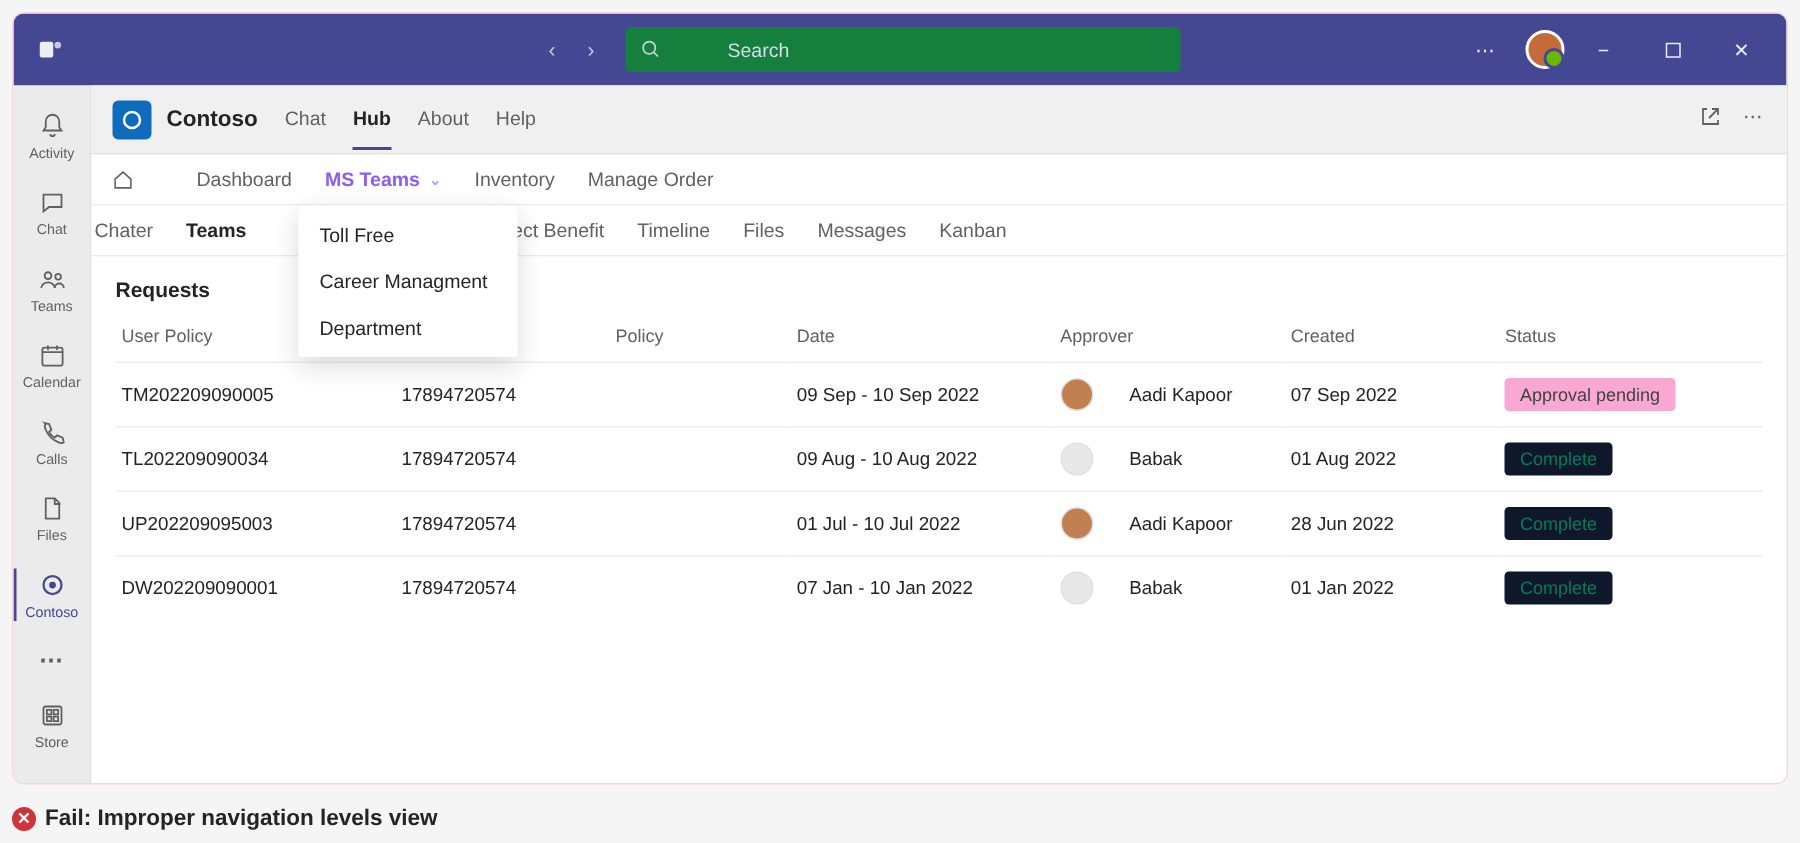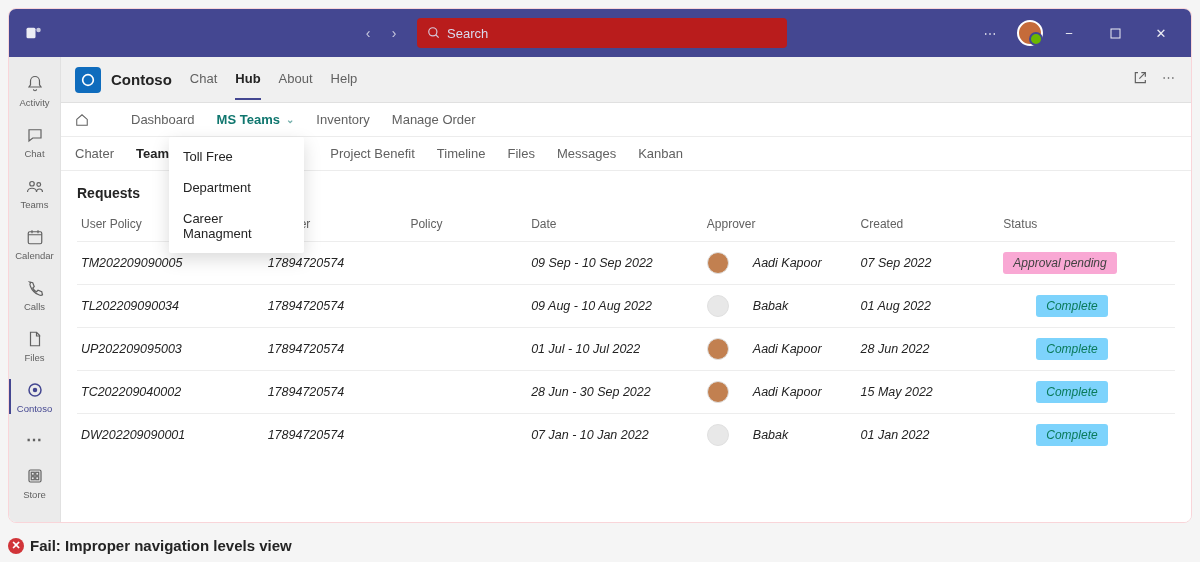--- a/index.html
+++ b/index.html
@@ -6,21 +6,21 @@
   body { font-family: "Segoe UI", -apple-system, sans-serif; font-size: 13px; color: #242424; background: #f5f5f5; }
   .stage { width: 1200px; height: 562px; position: relative; background: #f5f5f5; }
   .frame { position: absolute; left: 8px; top: 8px; width: 1184px; height: 515px; background: #fff; border: 1px solid #f9d5d9; border-radius: 8px; overflow: hidden; }
 
   
   .titlebar { height: 48px; background: #444791; display: flex; align-items: center; color: #fff; }
   .titlebar .left { width: 50px; display:flex; align-items:center; justify-content:center; height:100%; }
   .titlebar .navarrows { margin-left: 300px; display:flex; gap:8px; }
   .titlebar .navarrows span { opacity:.7; font-size:14px; width:18px; text-align:center; display:inline-block;}
   .searchwrap { margin-left: 14px; flex: 0 0 370px; }
-  .searchbox { background: #b91c1c; border-radius: 4px; height: 30px; display:flex; align-items:center; padding:0 10px; color:#d9dbef; }
+  .searchbox { background: #15803d; border-radius: 4px; height: 30px; display:flex; align-items:center; padding:0 10px; color:#d9dbef;gap:38px; }
   .searchbox svg { margin-right:6px; opacity:.9;}
   .searchbox span { font-size:13px; }
   .titlebar .right { margin-left:auto; display:flex; align-items:center; gap:6px; padding-right:10px; }
   .winbtn { width:40px; height:48px; display:flex; align-items:center; justify-content:center; color:#fff; opacity:.9;}
   .dots { letter-spacing:2px; }
   .avatar { width:26px; height:26px; border-radius:50%; background:#c56b3a;border:2px solid #fff; position:relative;}
   .avatar::after{content:'';position:absolute;bottom:-2px;right:-2px;width:10px;height:10px;border-radius:50%;background:#6bb700;border:2px solid #444791;}
 
   
   .rail { position:absolute; left:0; top:48px; bottom:0; width:52px; background:#ebebeb; display:flex; flex-direction:column; align-items:center; padding-top:8px; border-right:1px solid #e1e1e1;}
@@ -38,43 +38,43 @@
   .appname { font-weight:700; font-size:15px; margin-right:18px; }
   .apptabs { display:flex; gap:18px; }
   .apptabs .at { color:#616161; padding:12px 0; }
   .apptabs .at.active { color:#242424; font-weight:600; border-bottom:2px solid #444791; }
   .apphdr .hdrright { margin-left:auto; display:flex; gap:14px; color:#616161;}
 
   
   .crumbbar { height:34px; background:#fff; display:flex; align-items:center; padding:0 14px; gap:22px; color:#424242; font-size:13px; border-bottom:1px solid #ececec;}
   .crumb { display:flex; align-items:center; gap:4px; }
   .crumb.muted { color:#616161;gap:42px; }
-  .crumb.strong { font-weight:600; color:#0f766e;}
+  .crumb.strong { font-weight:600; color:#8b5cf6;}
   .chev { font-size:10px; opacity:.6; margin-left:2px;}
 
   
-  .subtabs { height:34px; background:#fff; display:flex; align-items:center; padding:0 14px; gap:22px; color:#616161; border-bottom:1px solid #ececec; font-size:13px;}
+  .subtabs { height:34px; background:#fff; display:flex; align-items:center; padding:0 2px; gap:22px; color:#616161; border-bottom:1px solid #ececec; font-size:13px;}
   .subtabs .st.active { font-weight:600; color:#242424;}
 
   
-  .dropdown { position:absolute; left:160px; top:128px; width:135px; background:#fff; box-shadow:0 6px 18px rgba(0,0,0,.15); border-radius:2px; padding:4px 0; z-index:50;}
+  .dropdown { position:absolute; left:190px; top:128px; width:146px; background:#fff; box-shadow:0 6px 18px rgba(0,0,0,.15); border-radius:2px; padding:4px 0; z-index:50;}
   .dropdown .dd { padding:8px 14px; font-size:13px; color:#242424;}
 
   
   .content { flex:1; background:#fff; padding:14px 16px 8px 16px; overflow:hidden;}
   .sectitle { font-weight:600; font-size:14px; margin-bottom:10px;}
   table.req { width:100%; border-collapse:collapse; font-size:12.5px;}
   table.req th { text-align:left; font-weight:400; color:#616161; padding:6px 4px 10px 4px; font-size:12px;}
-  table.req td { padding:10px 4px; border-top:1px solid #ededed;font-style:italic; }
+  table.req td { padding:10px 4px; border-top:1px solid #ededed; }
   .apv { display:flex; align-items:center; gap:24px;}
   .apv .av { width:22px; height:22px; border-radius:50%; background:#c28050; border:1px solid #e0e0e0; display:inline-block; }
   .apv .av.b { background:#e8e8e8; }
   .badge { display:inline-block; padding:4px 10px; border-radius:3px; font-size:12px; }
   .badge.pending { background:#f9a8d4; color:#424242; }
-  .badge.complete { background:#7dd3fc; color:#0a7a5a;margin-left:33px; }
+  .badge.complete { background:#0f172a; color:#0a7a5a; }
 
   
   .caption { position:absolute; left:8px; bottom:8px; display:flex; align-items:center; gap:6px; font-weight:700; font-size:15px;}
   .failicon { width:16px; height:16px; border-radius:50%; background:#d13438; color:#fff; font-size:11px; display:flex; align-items:center; justify-content:center; font-weight:700;}
 </style>
 </head>
 <body>
 
 <div class="stage">
   <div class="frame">
@@ -296,56 +296,42 @@
                 <td>
                   <span class="apv">
                     <span class="av"></span>
                     <span>Aadi Kapoor</span>
                   </span>
                 </td>
                 <td>28 Jun 2022</td>
                 <td><span class="badge complete">Complete</span></td>
               </tr>
               <tr>
-                <td>TC202209040002</td>
-                <td>17894720574</td>
-                <td></td>
-                <td>28 Jun - 30 Sep 2022</td>
-                <td>
-                  <span class="apv">
-                    <span class="av"></span>
-                    <span>Aadi Kapoor</span>
-                  </span>
-                </td>
-                <td>15 May 2022</td>
-                <td><span class="badge complete">Complete</span></td>
-              </tr>
-              <tr>
                 <td>DW202209090001</td>
                 <td>17894720574</td>
                 <td></td>
                 <td>07 Jan - 10 Jan 2022</td>
                 <td>
                   <span class="apv">
                     <span class="av b"></span>
                     <span>Babak</span>
                   </span>
                 </td>
                 <td>01 Jan 2022</td>
                 <td><span class="badge complete">Complete</span></td>
               </tr>
             </tbody>
         </table>
       </div>
     </div>
 
     <div class="dropdown">
       <div class="dd">Toll Free</div>
+      <div class="dd">Career Managment</div>
       <div class="dd">Department</div>
-      <div class="dd">Career Managment</div>
     </div>
 
   </div>
 
   <div class="caption">
     <span class="failicon">✕</span>
     <span>Fail: Improper navigation levels view</span>
   </div>
 </div>
 

